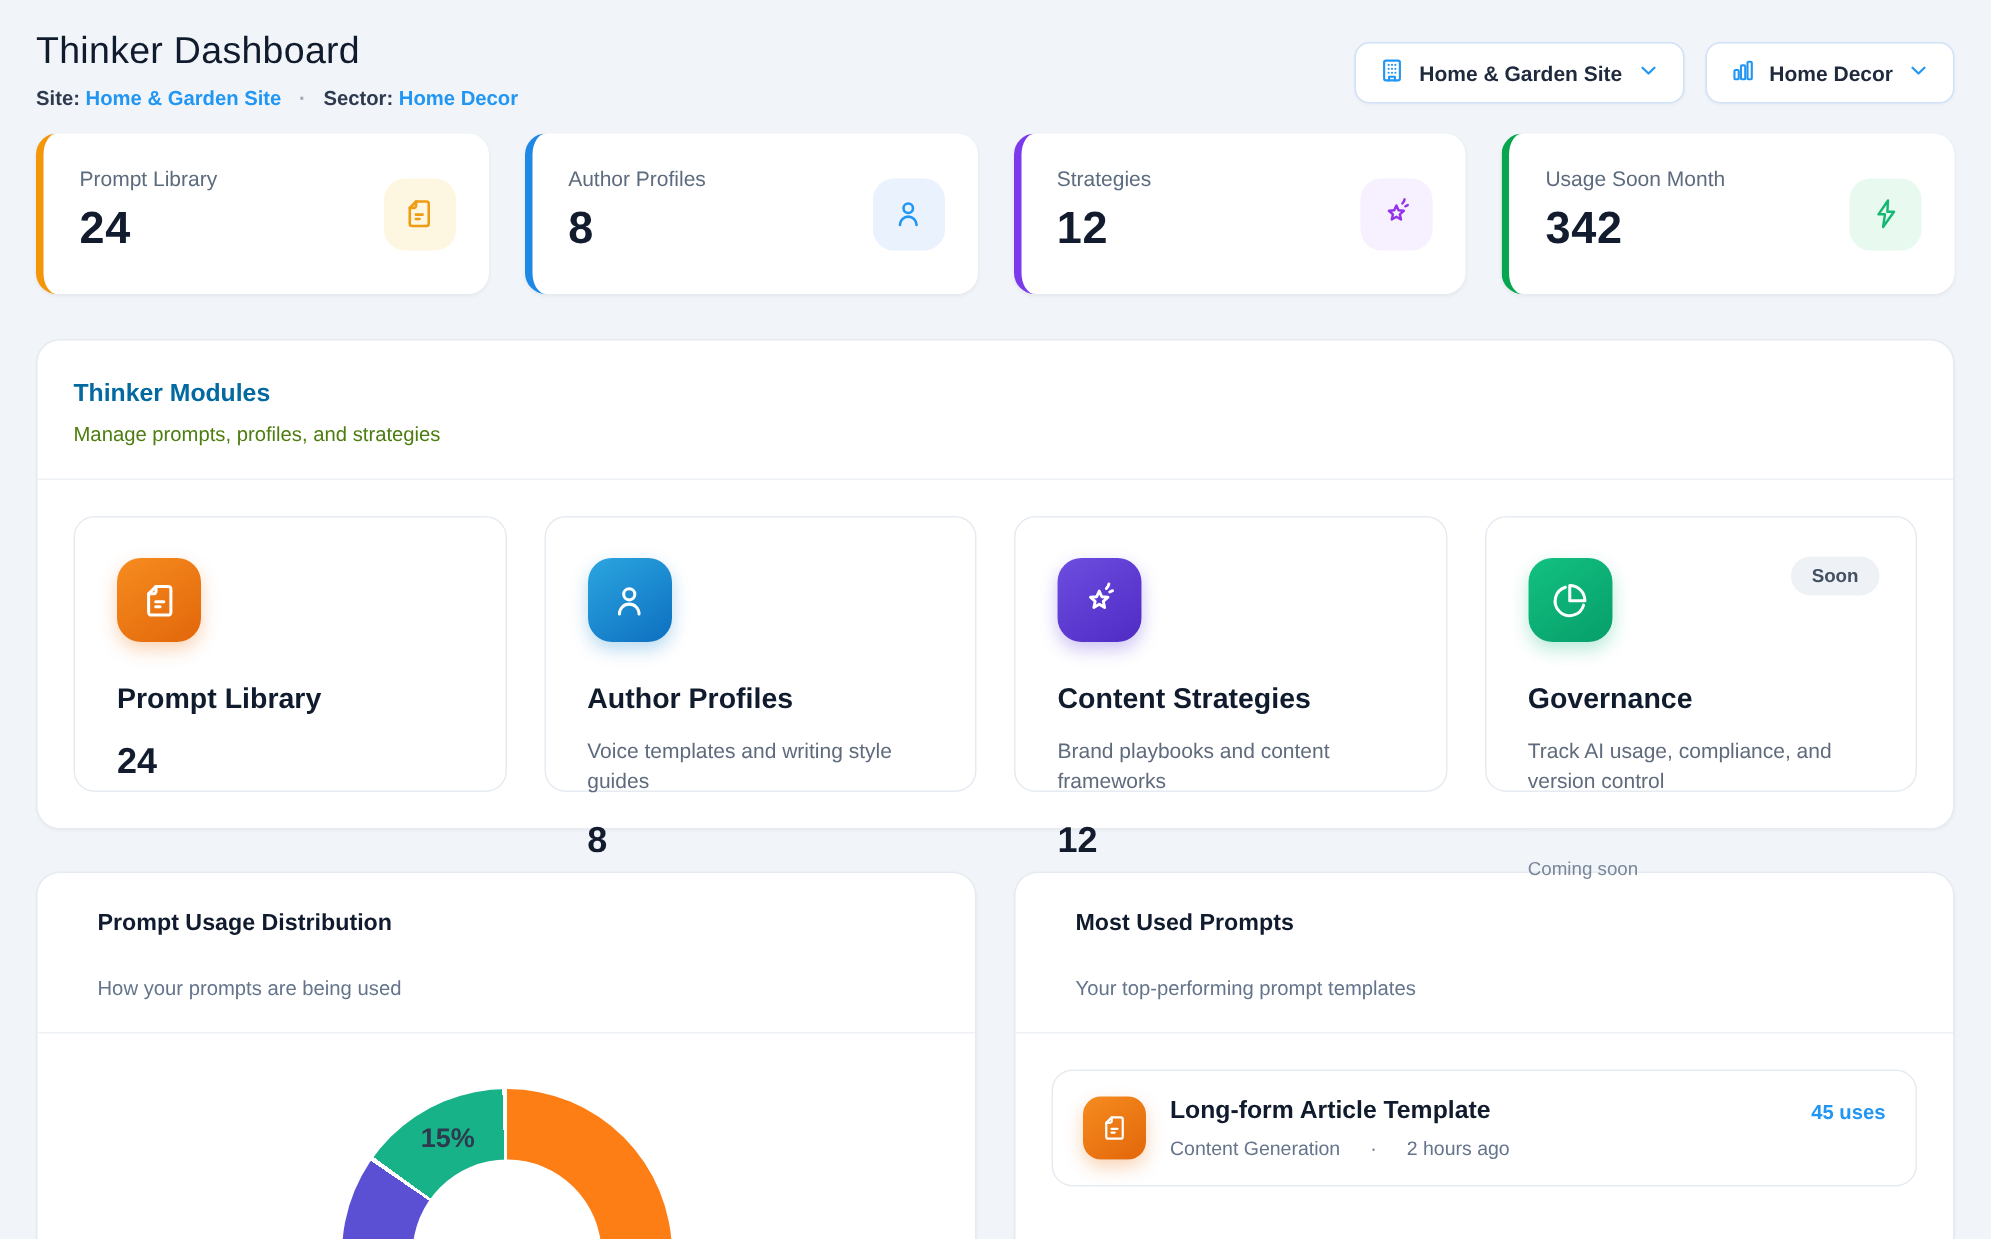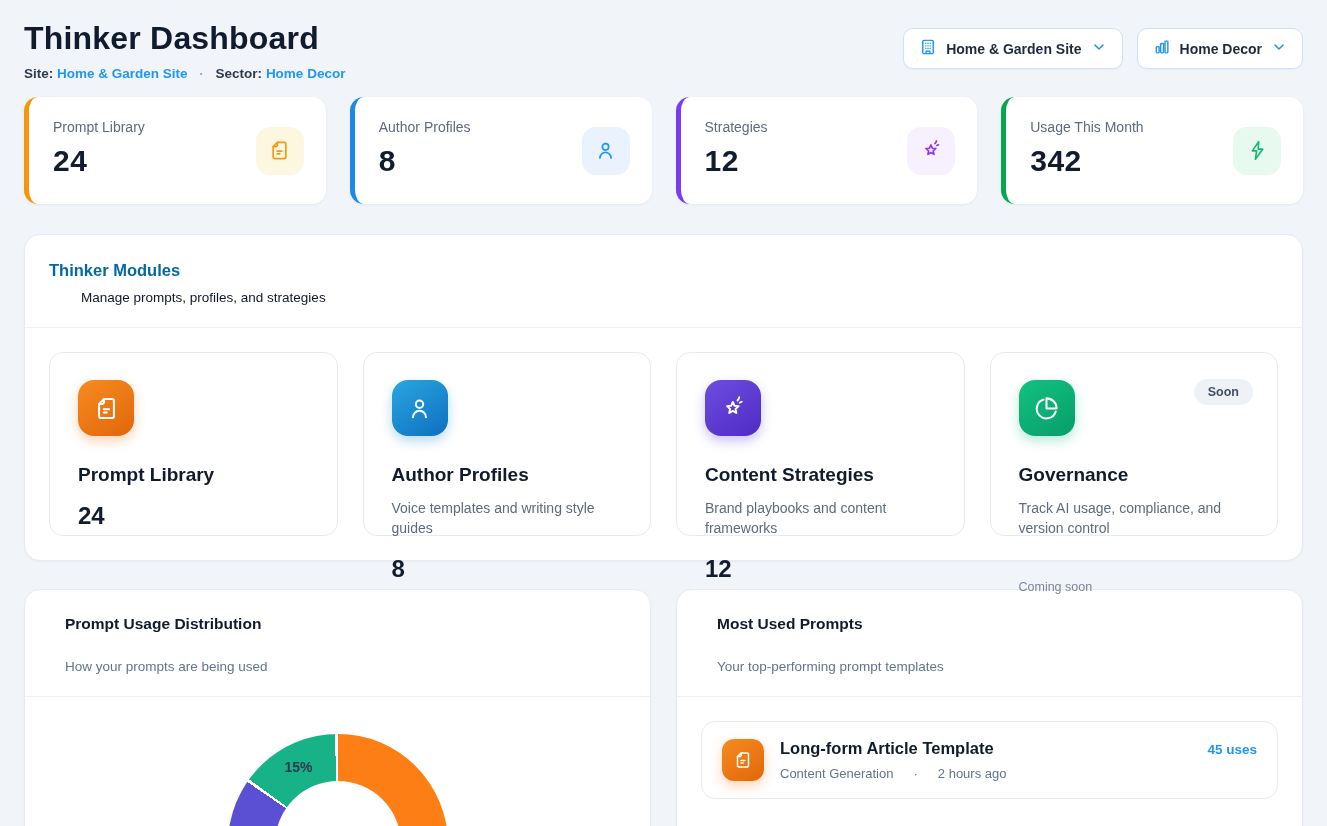--- a/index.html
+++ b/index.html
@@ -7,21 +7,21 @@
   html, body { width: 1327px; height: 826px; overflow: hidden; }
   body {
     background: #f1f5f9;
     font-family: "Liberation Sans", "DejaVu Sans", sans-serif;
     color: #131c2e;
   }
   .page { padding: 20px 24px; }
 
   
   .header-row { display: flex; justify-content: space-between; align-items: flex-start; }
-  .page-title { font-size: 32px; font-weight: 700; color: #111b2e; letter-spacing: .2px; }
+  .page-title { font-size: 25px; font-weight: 400; color: #111b2e; letter-spacing: .2px; }
   .site-line { margin-top: 9px; font-size: 13.5px; font-weight: 700; color: #2e3a4e; }
   .site-line .link { color: #2196f3; cursor: pointer; }
   .site-line .dot-sep { color: #9aa6b5; margin: 0 8px; font-weight: 700; }
   .selectors { display: flex; gap: 14px; margin-top: 8px; }
   .selector-btn {
     display: flex; align-items: center; gap: 9px;
     background: #fff; border: 1px solid #cfe2f8; border-radius: 10px;
     padding: 9px 15px; cursor: pointer;
     font-size: 14px; font-weight: 700; color: #1f2a3d;
     box-shadow: 0 1px 2px rgba(16,24,40,.04);
@@ -52,21 +52,21 @@
   .tint-purple { background: #f7f0fe; color: #9333ea; }
   .tint-green  { background: #e8f9ef; color: #13b973; }
 
   
   .modules-panel {
     margin-top: 30px; background: #fff; border: 1px solid #e6ebf1;
     border-radius: 16px; box-shadow: 0 1px 2px rgba(16,24,40,.04);
   }
   .panel-header { padding: 26px 24px 22px 24px; }
   .panel-title { font-size: 16.5px; font-weight: 700; color: #0369a1; }
-  .panel-subtitle { margin-top: 10px; font-size: 13.5px; color: #0f172a; margin-left: 32px; }
+  .panel-subtitle { margin-top: 10px; font-size: 13.5px; color: #4d7c0f; }
   .divider { border-top: 1px solid #eef1f5; }
   .modules-body { padding: 24px; display: grid; grid-template-columns: repeat(4, 1fr); gap: 25px; }
   .module-card {
     position: relative; background: #fff; border: 1px solid #e6ebf1;
     border-radius: 14px; padding: 27px 28px; height: 184px; cursor: pointer;
   }
   .module-icon {
     width: 56px; height: 56px; border-radius: 16px;
     display: flex; align-items: center; justify-content: center; color: #fff;
   }
@@ -100,21 +100,21 @@
   .donut {
     position: relative; width: 220px; height: 220px; border-radius: 50%;
     margin: 37px auto 0 auto;
   }
   .donut::after {
     content: ""; position: absolute; left: 47px; top: 47px;
     width: 126px; height: 126px; border-radius: 50%; background: #fff;
   }
   .slice-label {
     position: absolute; transform: translate(-50%, -50%);
-    font-size: 14px; font-weight: 700; color: #2e3a4e; z-index: 2;
+    font-size: 18px; font-weight: 700; color: #2e3a4e; z-index: 2;
   }
 
   
   .prompts-body { padding: 24px; }
   .prompt-item {
     display: flex; align-items: flex-start; gap: 16px;
     border: 1px solid #e6ebf1; border-radius: 14px; padding: 17px 20px;
     cursor: pointer; background: #fff;
   }
   .prompt-icon {
@@ -202,21 +202,21 @@
       <div class="stat-label">Strategies</div>
       <div class="stat-value">12</div>
       <div class="stat-icon-box tint-purple">
         <svg width="23" height="23" viewBox="0 0 24 24" fill="none" stroke="currentColor" stroke-width="1.7" stroke-linecap="round" stroke-linejoin="round">
           <path d="M11.4 6.2l1.5 3.4 3.7.3-2.8 2.5.8 3.6-3.2-1.9-3.2 1.9.8-3.6-2.8-2.5 3.7-.3Z"></path>
           <path d="M15.6 4.8l1.1-1.5M17.6 6.8l1.7-.8M16.8 3l.3-1"></path>
         </svg>
       </div>
     </div>
     <div class="stat-card accent-green">
-      <div class="stat-label">Usage This Month</div>
+      <div class="stat-label">Usage Soon Month</div>
       <div class="stat-value">342</div>
       <div class="stat-icon-box tint-green">
         <svg width="23" height="23" viewBox="0 0 24 24" fill="none" stroke="currentColor" stroke-width="1.7" stroke-linecap="round" stroke-linejoin="round">
           <path d="M13.2 2.8 6.6 12.4h4.5l-1.3 8.8 7.6-10.6h-4.6l.4-7.8Z"></path>
         </svg>
       </div>
     </div>
   </div>
 
   <div class="modules-panel">

